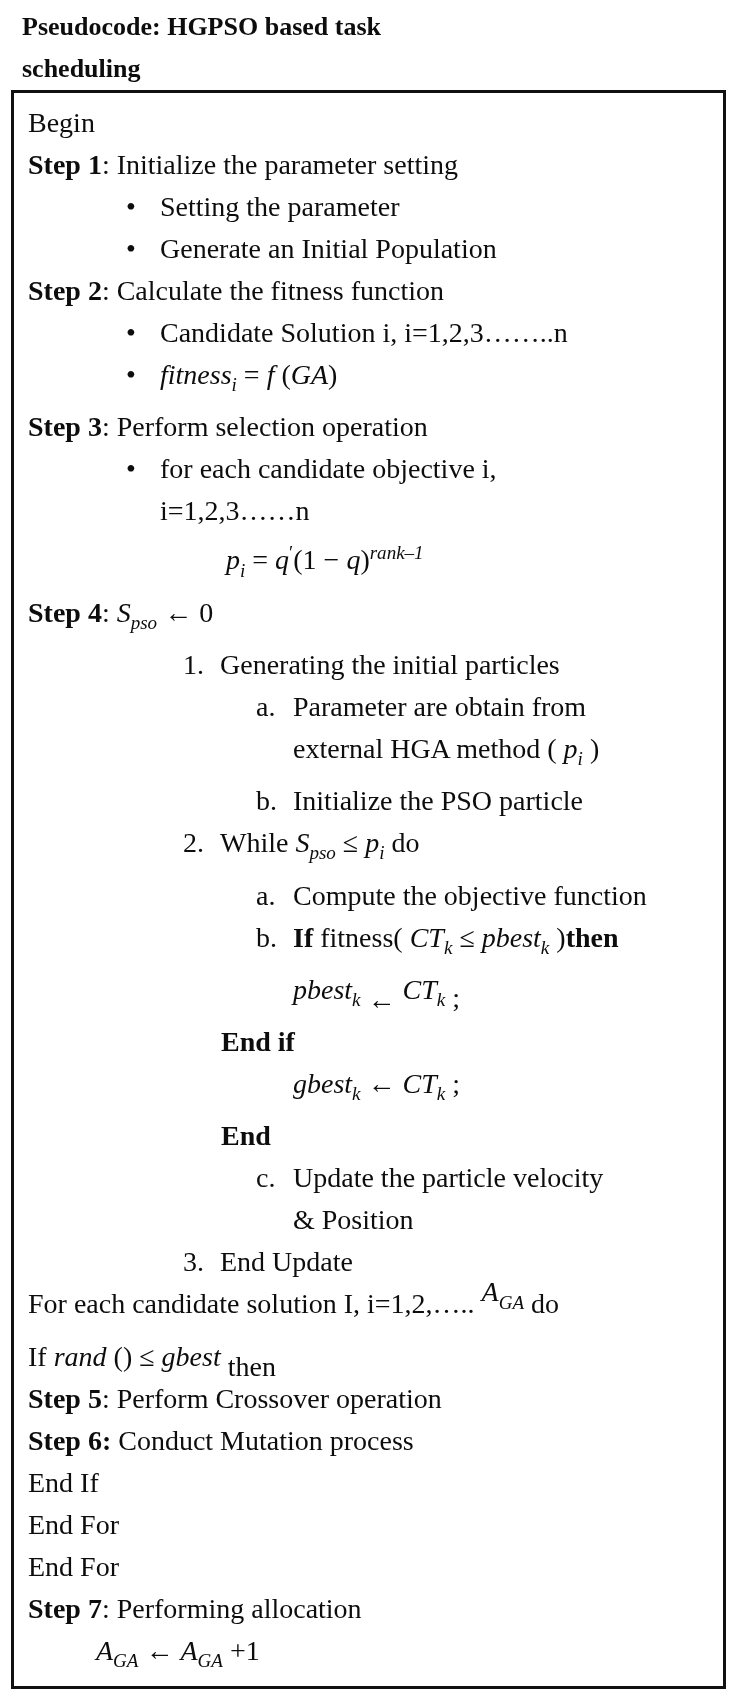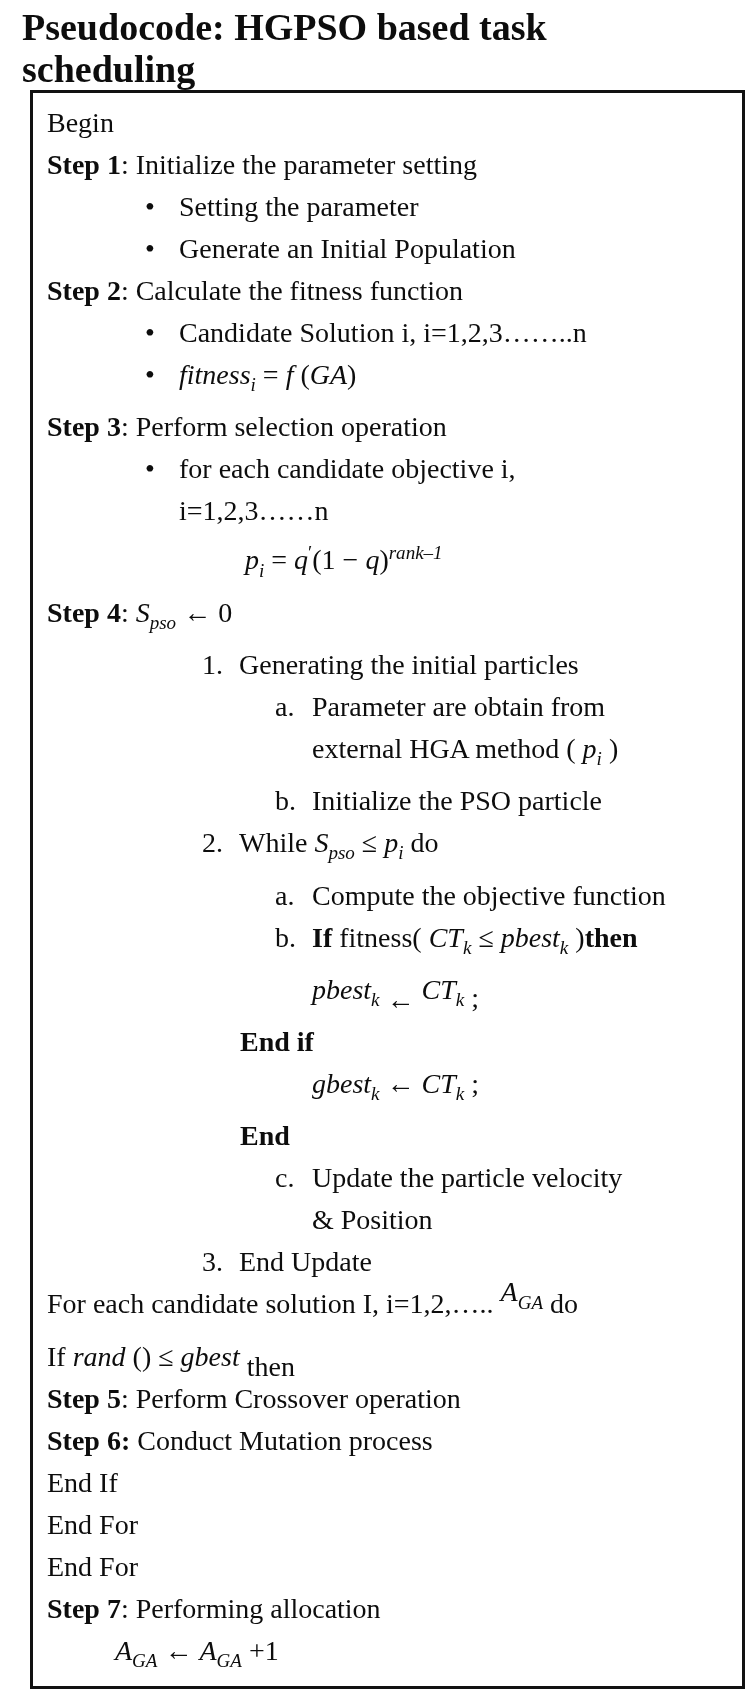--- a/index.html
+++ b/index.html
@@ -11,26 +11,26 @@
     width: 751px;
     height: 1703px;
     font-family: "Liberation Serif", "DejaVu Serif", serif;
     color: #0d0d0d;
     overflow: hidden;
   }
   .figure-title {
     padding: 6px 10px 0 22px;
     height: 84px;
     font-weight: bold;
-    font-size: 38px;
+    font-size: 26px;
     line-height: 42px;
     color: #0d0d0d;
   }
   .pseudocode-box {
-    margin-left: 30px;
+    margin-left: 11px;
     width: 709px;
     height: 1584px;
     border: 3px solid #111111;
     background: #ffffff;
     box-sizing: content-box;
     padding-top: 9px;
   }
   .line {
     position: relative;
     font-size: 28px;

